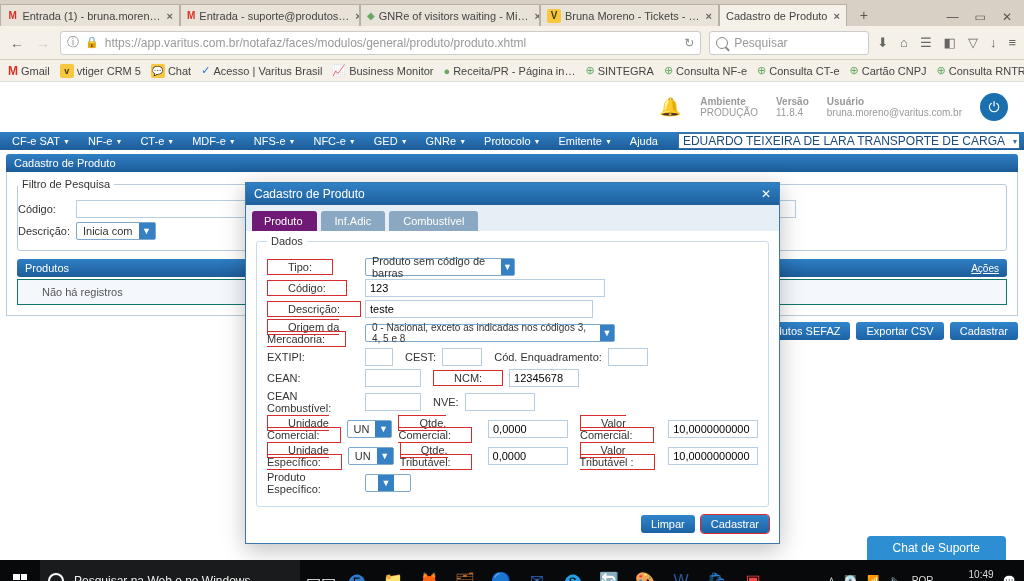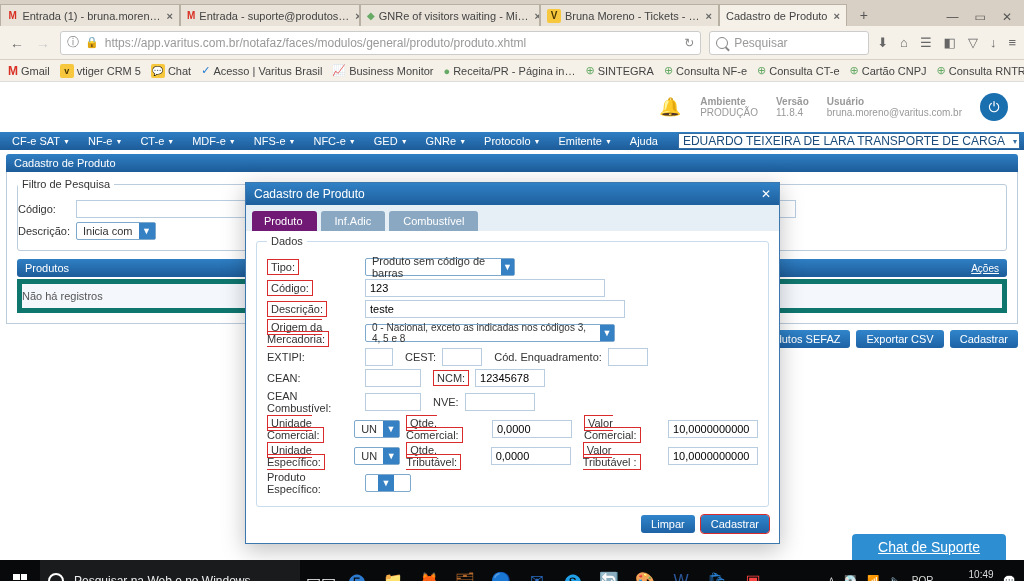--- a/index.html
+++ b/index.html
@@ -51,39 +51,39 @@
   fieldset { border:1px solid #bcd; border-radius:3px; padding:6px 0; font-size:11px; color:#333; }
   legend { padding:0 4px; color:#333;}
   .frow { display:flex; align-items:center; gap:6px; margin:4px 0;}
   .frow label { width:52px;}
   .frow input[type=text]{ border:1px solid #b8cde0; background:#fff; height:18px; padding:0 4px; font-size:11px;}
   .ddbtn { display:inline-flex; align-items:center; height:18px; background:#fff; border:1px solid #7ea9cc; border-radius:2px;}
   .ddbtn .val { padding:0 6px;}
   .ddbtn .caretbtn{ background:#3581c4; color:#fff; width:16px; text-align:center; font-size:9px; height:100%; display:flex;align-items:center;justify-content:center;}
   .subhdr { margin-top:8px; background:linear-gradient(#2f7fc4,#1d5c99); color:#fff; padding:3px 8px; border-radius:3px; font-size:11px; display:flex; align-items:center;}
   .subhdr .a { margin-left:auto; color:#fff; text-decoration:underline; font-size:10px;text-align:right;}
-  .noreg { background:#f4f8fc; border:5px solid #0f766e; padding:6px 0; font-size:11px; color:#555; margin-top:2px;}
+  .noreg { background:#f4f8fc; border:1px solid #0f766e; padding:6px 24px; font-size:11px; color:#555; margin-top:2px;}
   .btnrow { display:flex; justify-content:flex-end; gap:6px; margin:6px 6px 0;}
   .pill-btn { background:linear-gradient(#3185cb,#1d62a5); color:#fff; border:none; padding:3px 10px; border-radius:3px; font-size:11px;}
   
   .modal { position:absolute; top:100px; left:245px; width:535px; background:#fff; border:1px solid #3c78ad; box-shadow:0 6px 22px rgba(0,0,0,.25);}
   .modal .mhdr { background:linear-gradient(#3081c5,#1e5f9d); color:#fff; padding:4px 8px; font-size:12px; display:flex; align-items:center;}
   .modal .mhdr .x { margin-left:auto; font-size:12px; }
   .mtabs { background:#e6eef6; display:flex; padding:6px 6px 0;}
   .mtabs .t { padding:4px 14px; background:#8aa8c2; color:#fff; font-size:11px; border-radius:3px 3px 0 0; margin-right:4px;}
   .mtabs .t.active { background:#701a75;padding-left:12px; }
   .mfieldset { margin:4px 10px; border:1px solid #c9dced; border-radius:3px; padding:8px 10px;}
   .mfieldset legend { font-size:11px; color:#333; padding:0 4px;}
   .mrow { display:flex; align-items:center; gap:6px; margin:3px 0; font-size:11px;}
   .mrow .lbl { width:92px; }
-  .redbox { border:1.5px solid #d92b2b; padding:1px 3px;}
+  .redbox { border:1.5px solid #d92b2b; padding:1px 20px;}
   .mrow input[type=text]{ border:1px solid #b8cde0; height:18px; padding:0 4px; font-size:11px;}
   .modal .btnbar { display:flex; justify-content:flex-end; gap:6px; margin:8px 10px 10px;}
   .pill-btn.red-outline { outline:1.5px solid #d92b2b; }
-  .support-tab { position:absolute; bottom:0; right:18px; background:#2e8ed2; color:#fff; padding:5px 26px; border-radius:4px 4px 0 0; font-size:14px;text-decoration:underline;}
+  .support-tab { position:absolute; bottom:0; right:18px; background:#2e8ed2; color:#fff; padding:5px 26px; border-radius:4px 4px 0 0; font-size:12px;}
   
   .taskbar { height:41px; background:#08090a; display:flex; align-items:center; color:#fff; }
   .taskbar .winbtn { width:40px; height:100%; display:flex; align-items:center; justify-content:center; }
   .grid4 { width:14px; height:14px; display:grid; grid-template-columns:1fr 1fr; grid-template-rows:1fr 1fr; gap:1px;}
   .grid4 span { background:#fff;}
   .wsearch { flex:0 0 260px; height:100%; display:flex; align-items:center; gap:10px; padding:0 8px; background:#1a1b1c; color:#eee; font-size:12px;}
   .wsearch .sicon { width:16px;height:16px;border:2px solid #fff;border-radius:50%;position:relative}
   .wsearch .sicon:after{content:"";position:absolute;width:7px;height:2px;background:#fff;bottom:-3px;right:-4px;transform:rotate(45deg);}
   .tb-icons { display:flex; gap:2px; height:100%; align-items:center; padding-left:4px;}
   .tb-icons .ico { width:34px; height:28px; display:flex; align-items:center; justify-content:center; font-size:16px;}
@@ -314,21 +314,21 @@
             <span class="val">Produto sem código de barras</span>
             <span class="caretbtn">▼</span>
           </div>
         </div>
       <div class="mrow">
           <span class="lbl"><span class="redbox">Código:</span></span>
         <input type="text" style="width: 240px;" value="123">
         </div>
       <div class="mrow">
           <span class="lbl"><span class="redbox">Descrição:</span></span>
-        <input type="text" style="width: 260px;" value="teste">
+        <input type="text" style="width: 228px;" value="teste">
         </div>
       <div class="mrow">
           <span class="lbl"><span class="redbox">Origem da Mercadoria:</span></span>
         <div class="ddbtn" style="width:250px">
             <span class="val" style="font-size:10px">0 - Nacional, exceto as indicadas nos códigos 3, 4, 5 e 8</span>
             <span class="caretbtn">▼</span>
           </div>
         </div>
       <div class="mrow">
           <span class="lbl">EXTIPI:</span>

